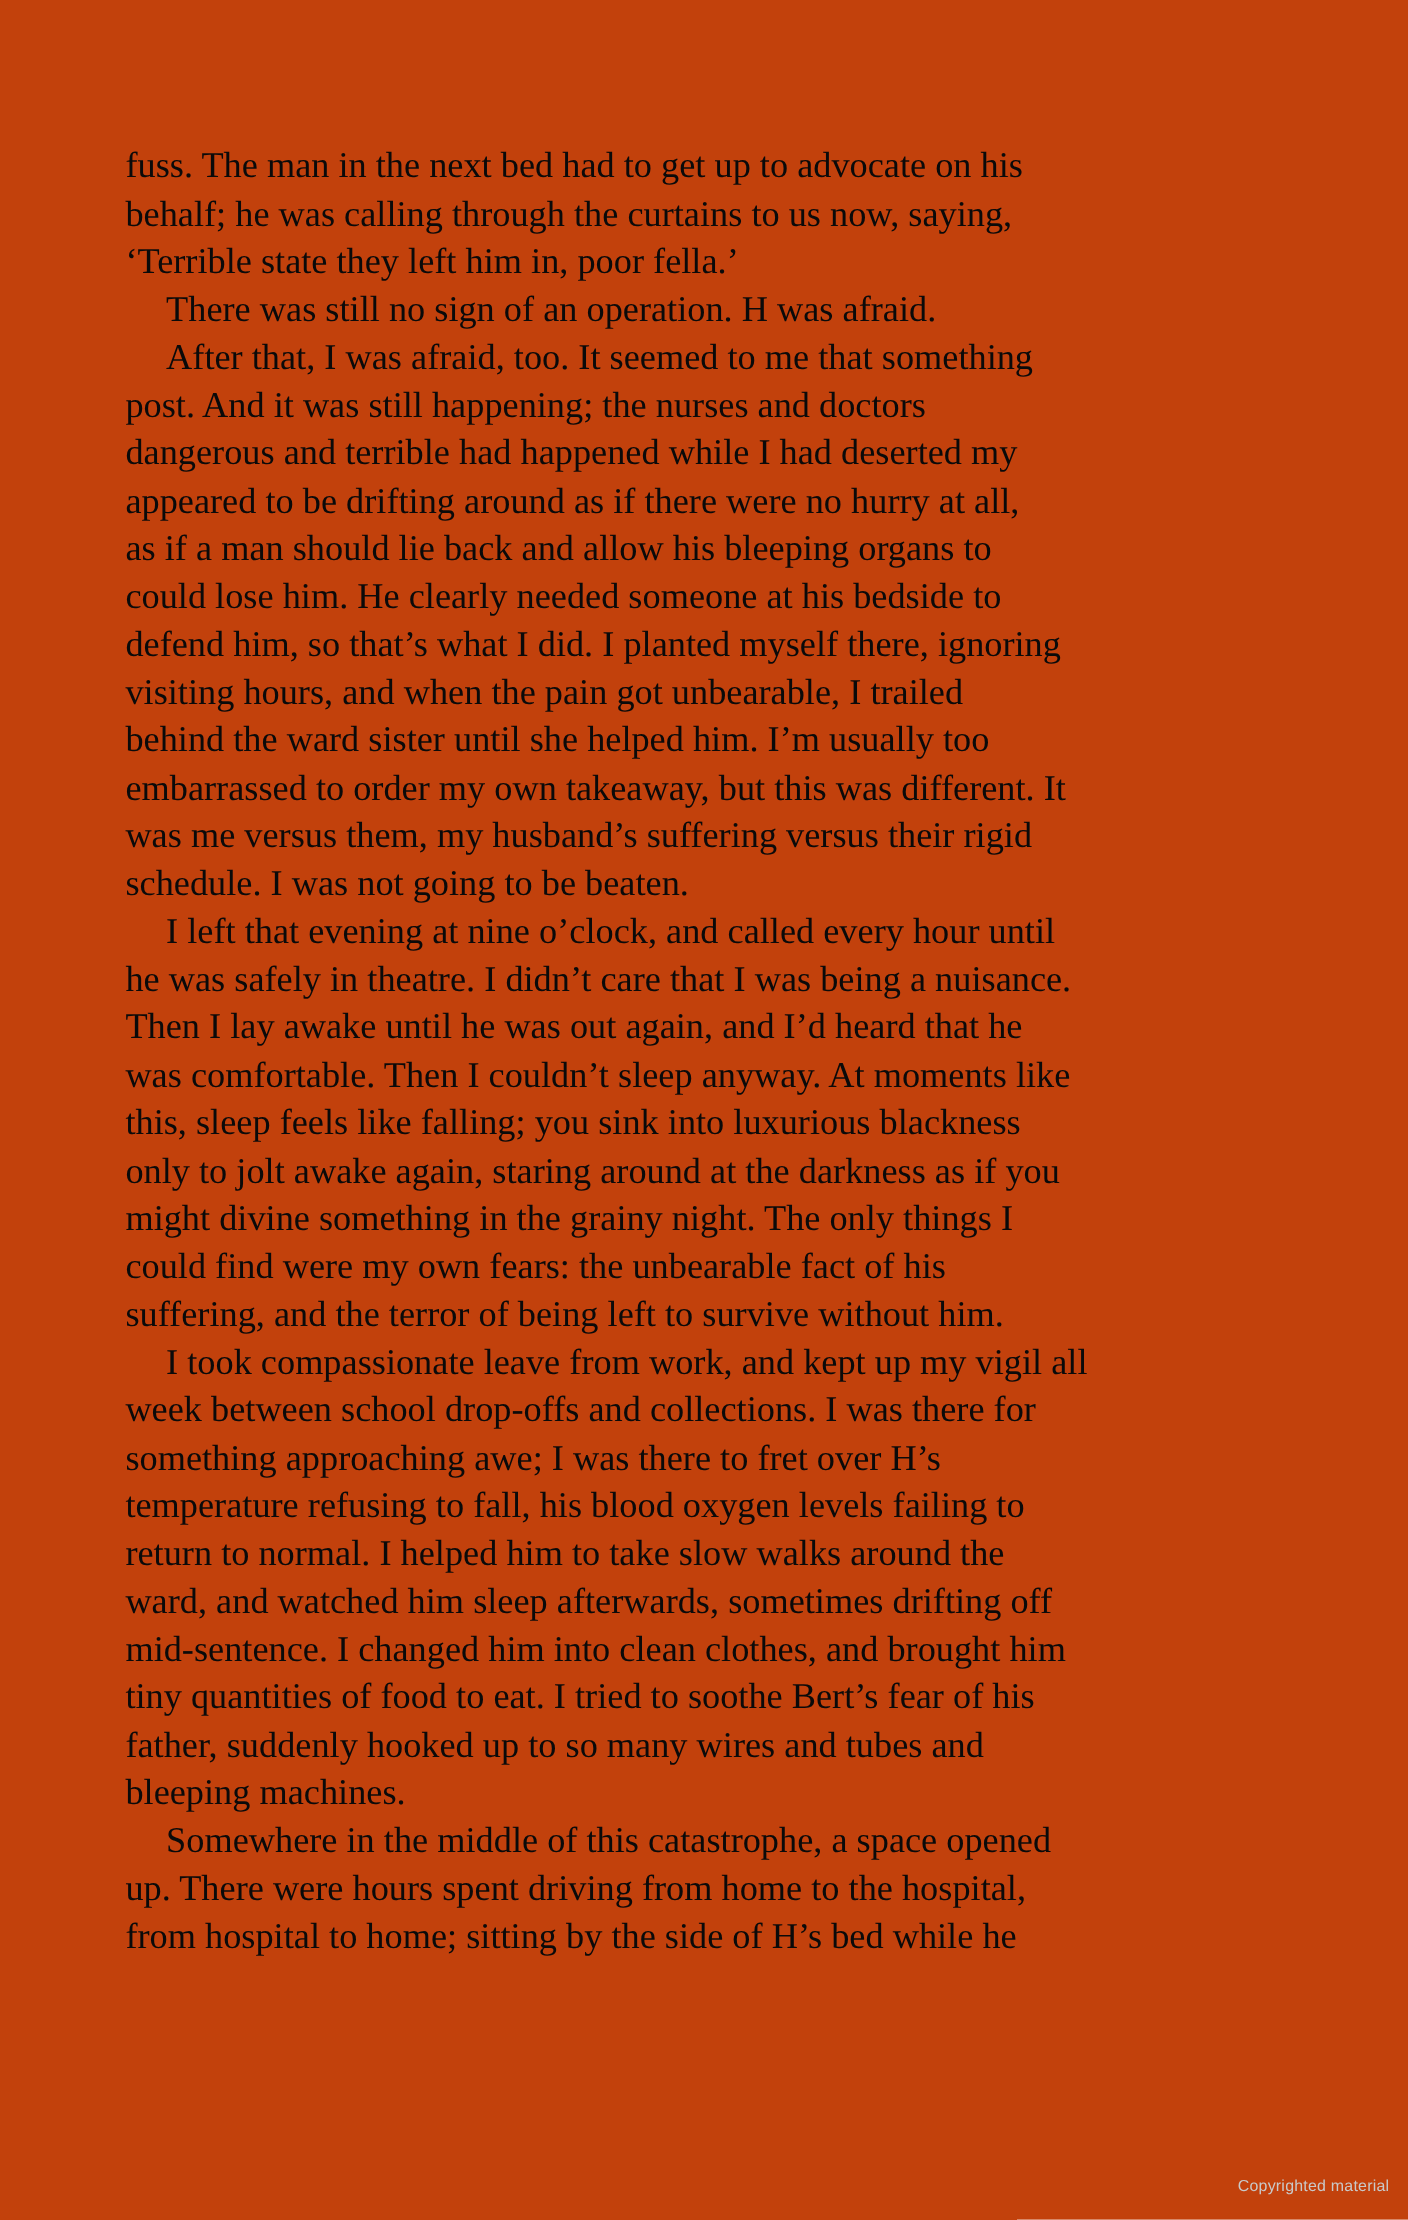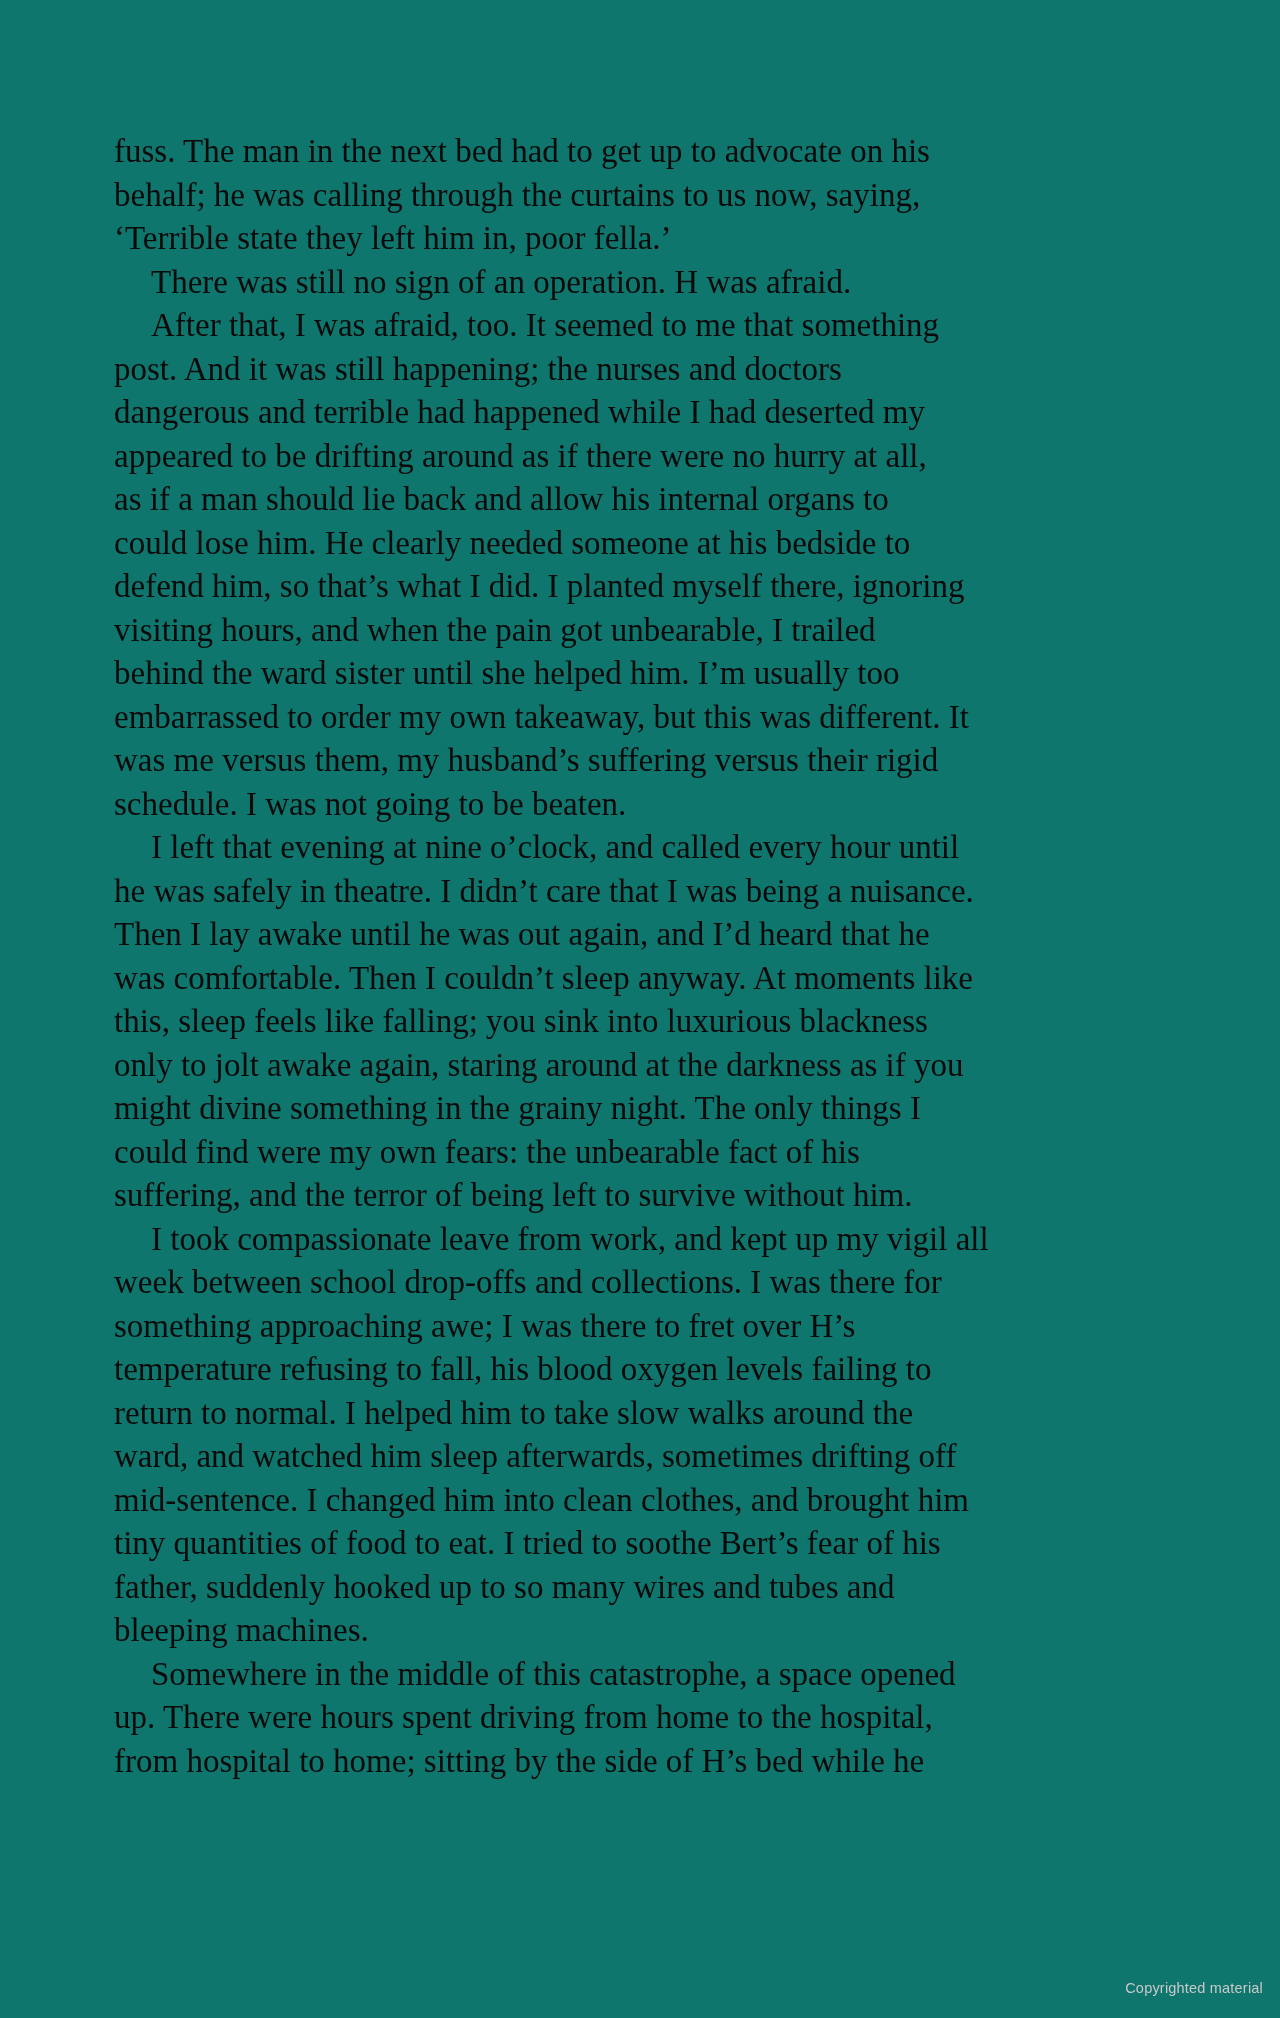--- a/index.html
+++ b/index.html
@@ -4,21 +4,21 @@
 <style>
   html, body {
     margin: 0;
     padding: 0;
     background: #ffffff;
   }
   .page {
     position: relative;
     width: 1280px;
     height: 2018px;
-    background: #0f766e;
+    background: #c2410c;
     overflow: hidden;
     font-family: "Liberation Serif", serif;
   }
   .text-block {
     position: absolute;
     left: 114px;
     top: 130px;
     width: 1060px;
     color: #0a0a0a;
     font-size: 33px;
@@ -57,21 +57,21 @@
         <div class="line">‘Terrible state they left him in, poor fella.’</div>
       </div>
       <div class="paragraph">
         <div class="line indent">There was still no sign of an operation. H was afraid.</div>
       </div>
       <div class="paragraph">
         <div class="line indent">After that, I was afraid, too. It seemed to me that something</div>
         <div class="line">post. And it was still happening; the nurses and doctors</div>
         <div class="line">dangerous and terrible had happened while I had deserted my</div>
         <div class="line">appeared to be drifting around as if there were no hurry at all,</div>
-        <div class="line">as if a man should lie back and allow his internal organs to</div>
+        <div class="line">as if a man should lie back and allow his bleeping organs to</div>
         <div class="line">could lose him. He clearly needed someone at his bedside to</div>
         <div class="line">defend him, so that’s what I did. I planted myself there, ignoring</div>
         <div class="line">visiting hours, and when the pain got unbearable, I trailed</div>
         <div class="line">behind the ward sister until she helped him. I’m usually too</div>
         <div class="line">embarrassed to order my own takeaway, but this was different. It</div>
         <div class="line">was me versus them, my husband’s suffering versus their rigid</div>
         <div class="line">schedule. I was not going to be beaten.</div>
       </div>
       <div class="paragraph">
         <div class="line indent">I left that evening at nine o’clock, and called every hour until</div>

